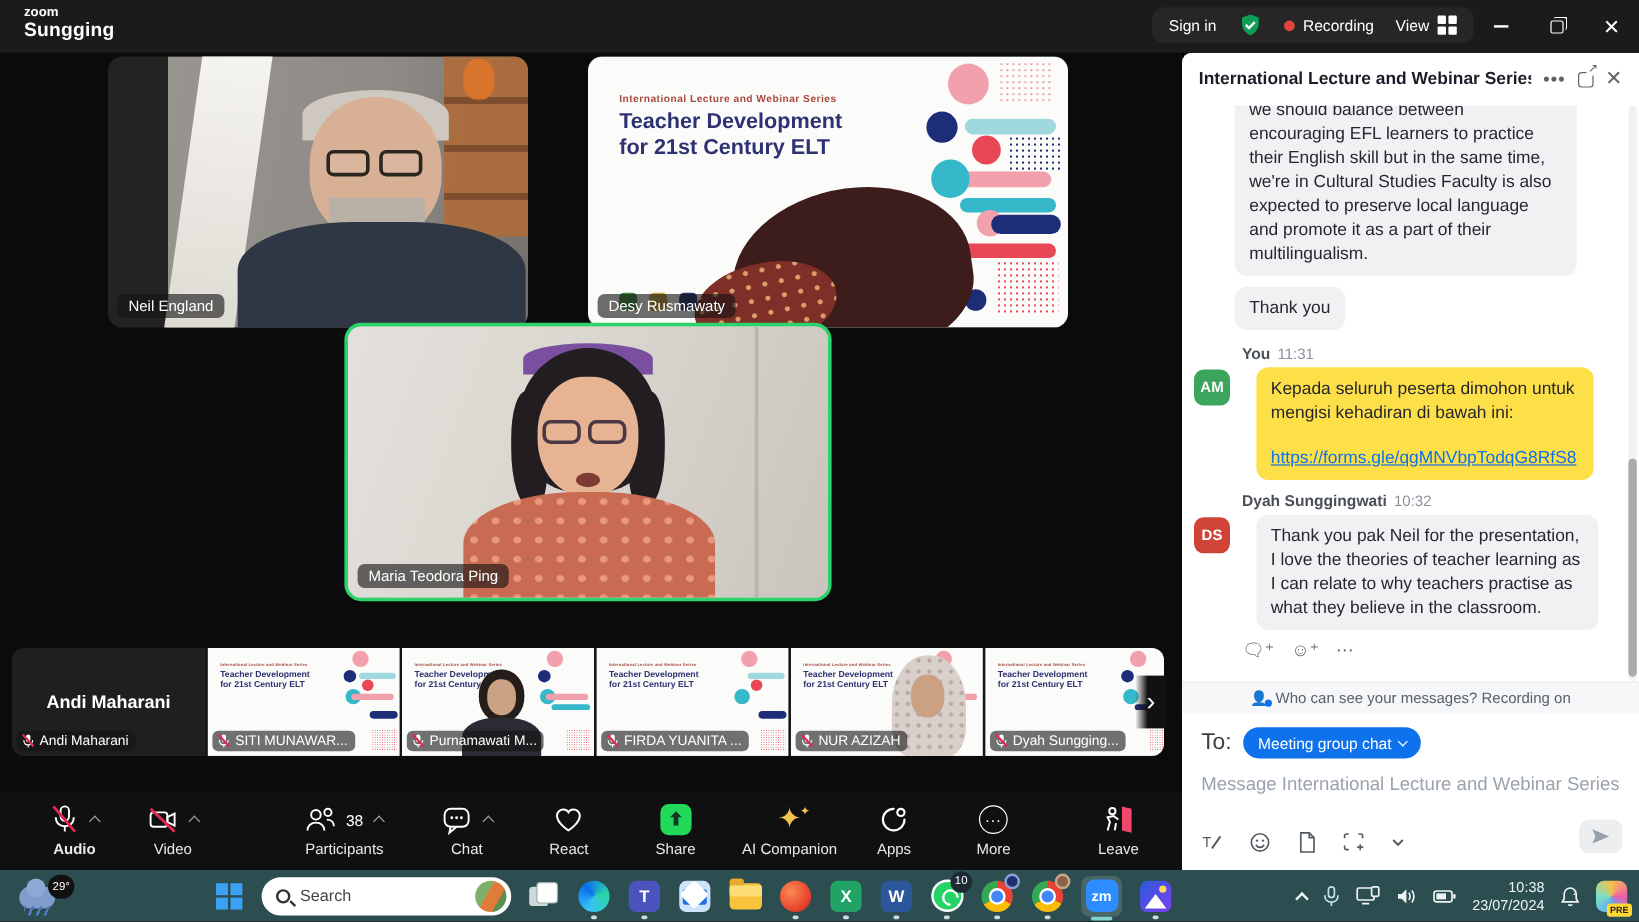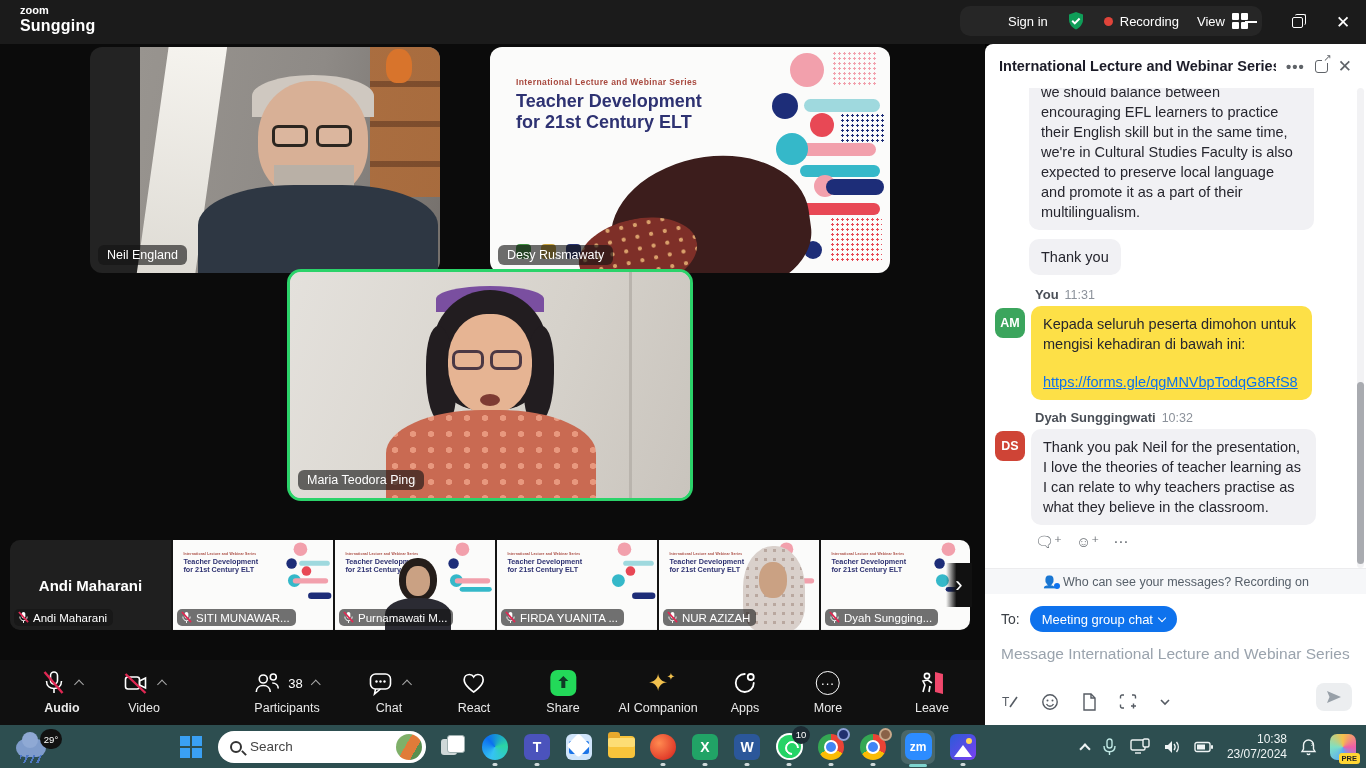--- a/index.html
+++ b/index.html
@@ -126,39 +126,39 @@
   .chat-title { font-size:14.5px; font-weight:bold; color:#1c1c28; flex:1; white-space:nowrap; overflow:hidden; }
   .ch-ic { color:#5f6368; font-size:15px; cursor:pointer; display:flex; align-items:center; }
   .popout { width:13px; height:13px; border:1.6px solid #5f6368; border-radius:3px; position:relative; }
   .popout:before { content:"↗"; position:absolute; right:-5px; top:-9px; font-size:10px; background:#fff; padding-left:1px; }
   .chat-scroll { position:relative; height:480px; flex:0 0 480px; overflow:hidden; padding:0 14px 0 10px; }
   .sb-track { position:absolute; right:2px; top:0; width:7px; height:480px; background:#f2f2f4; border-radius:4px; }
   .sb-thumb { position:absolute; right:2px; top:294px; width:7px; height:182px; background:#a9abb0; border-radius:4px; }
   .bubble { background:#f1f1f4; border-radius:10px; padding:8px 12px; font-size:14.5px; line-height:20px; color:#26262e;
     width:fit-content; max-width:285px; }
   .bubble.blue { background:#fde047; }
-  .msg-row { display:flex; gap:6px; margin-left:0; }
+  .msg-row { display:flex; gap:22px; margin-left:0; }
   .avatar { width:30px; height:30px; border-radius:8px; color:#fff; font-size:12.5px; font-weight:bold;
     display:flex; align-items:center; justify-content:center; flex:0 0 30px; margin-top:2px; }
   .av-green { background:#3ba55d; }
   .av-red { background:#cf4436; }
   .meta { font-size:12.5px; color:#8b919a; margin:12px 0 4px 40px; }
   .meta b { color:#4a4f57; font-weight:bold; font-size:13px; margin-right:6px; }
   .m1 { margin-left:34px; margin-top:-14px; }
   .m2 { margin-left:34px; margin-top:9px; }
   .chat-link { color:#0e72ed; text-decoration:underline; word-break:break-all; display:block; margin-top:18px; }
   .actions { display:flex; gap:14px; margin:8px 0 0 40px; color:#6b7076; font-size:15px; }
   .actions span { cursor:pointer; }
   .notice { flex:0 0 26px; background:#f6f7f9; border-top:1px solid #ececee; display:flex; align-items:center;
     justify-content:center; gap:6px; font-size:12.5px; color:#57606a; }
   .notice .pi { color:#6b7076; font-size:12px; position:relative; }
   .notice .pi:after { content:""; position:absolute; right:-3px; bottom:0; width:6px; height:6px; background:#0e72ed; border-radius:50%; }
   .composer { flex:1; position:relative; padding:12px 16px 0 16px; }
   .to-row { display:flex; align-items:center; gap:10px; }
-  .to-lbl { font-size:14px; color:#3c4046; }
+  .to-lbl { font-size:19px; color:#3c4046; }
   .to-pill { background:#0e72ed; color:#fff; font-size:13px; height:26px; border-radius:14px; padding:0 12px;
     display:flex; align-items:center; gap:6px; cursor:pointer; }
   .to-pill .dn { width:6px; height:6px; border-left:1.6px solid #fff; border-bottom:1.6px solid #fff; transform:rotate(-45deg); margin-top:-3px; }
   .ph { margin-top:13px; color:#9aa3ad; font-size:15.5px; white-space:nowrap; overflow:hidden; }
   .comp-icons { position:absolute; left:16px; bottom:14px; display:flex; gap:22px; color:#555b63; font-size:17px; align-items:center; }
   .send-btn { position:absolute; right:14px; bottom:14px; width:36px; height:28px; background:#eceef0; border-radius:8px;
     display:flex; align-items:center; justify-content:center; cursor:pointer; }
 
   
   .taskbar { position:absolute; left:0; top:725px; width:1366px; height:43px; background:#2d4e50; z-index:40;
@@ -234,21 +234,21 @@
 </style>
 </head>
 <body>
 
 <div class="topbar">
   <div class="brand">
     <div class="b1">zoom</div>
     <div class="b2">Sungging</div>
   </div>
   <div class="top-pill">
-    <span style="cursor:pointer;margin-left:34px;">Sign in</span>
+    <span style="cursor:pointer;">Sign in</span>
     <span class="shield">
       <svg width="20" height="20" viewBox="0 0 20 20">
           <path d="M10 1l7 2.5v5c0 4.5-3 8-7 10-4-2-7-5.5-7-10v-5z" fill="#0f9d58"></path>
           <path d="M6.2 9.8l2.6 2.6 4.8-4.9" stroke="#fff" stroke-width="2" fill="none"></path>
         </svg>
     </span>
     <span class="rec" style="cursor:pointer;">
       <span class="rec-dot"></span>
       <span>Recording</span>
     </span>

